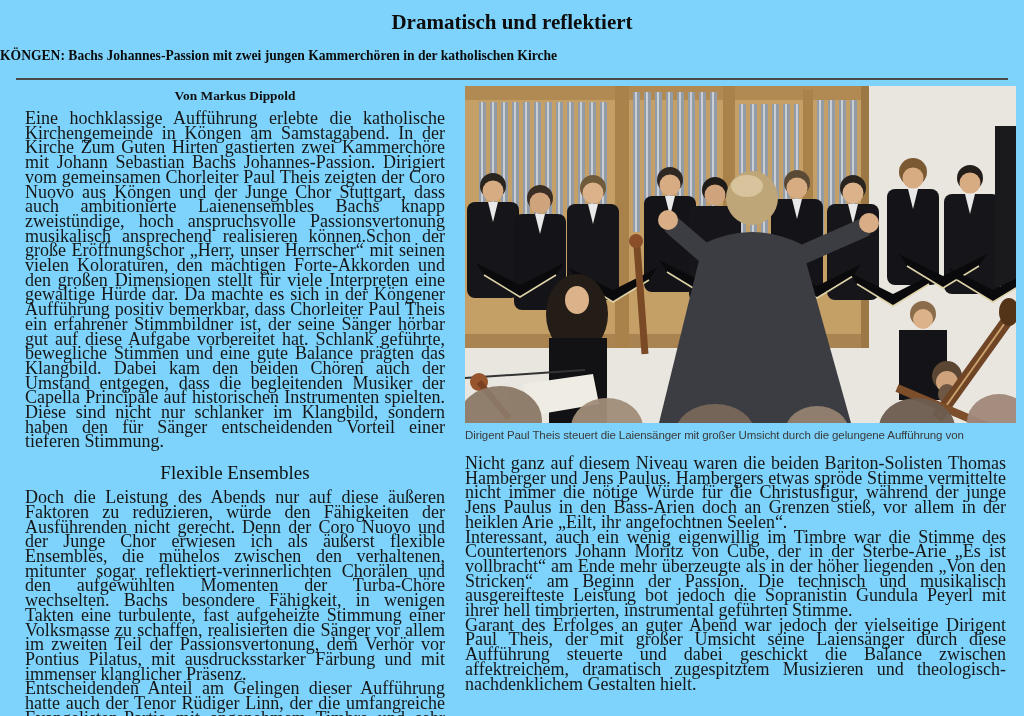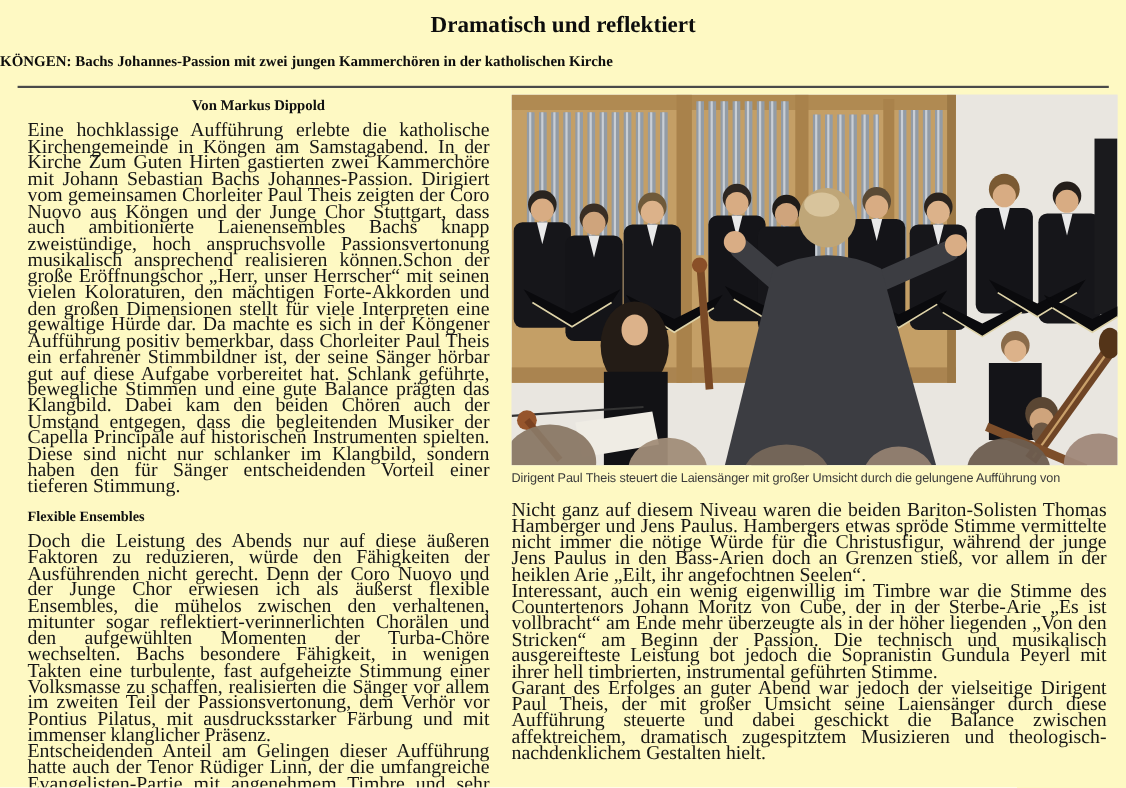--- a/index.html
+++ b/index.html
@@ -1,36 +1,36 @@
 <!DOCTYPE html>
 <html><head>
 <meta charset="utf-8">
 <style>
   html,body{margin:0;padding:0;background:#ffffff;}
   .sheet{
-    position:relative;width:1024px;height:716px;background:#fef9c3;overflow:hidden;
+    position:relative;width:1024px;height:716px;background:#7dd3fc;overflow:hidden;
     font-family:"Liberation Serif", serif;color:#111;
   }
   .title{
     text-align:center;font-size:21px;font-weight:bold;margin:10px 0 0 0;color:#0d0d0d;
   }
   .subtitle{
     text-align:left;font-size:13.6px;font-weight:bold;margin:13px 0 0 0;color:#0d0d0d;
   }
   .rule{border:none;border-top:2px solid #4a4a4a;margin:14px 16px 0 16px;}
   .rule.bottom{margin-top:12px;}
   .columns{display:flex;gap:20px;padding:0 18px 0 25px;}
   .col-left{flex:0 0 420px;width:420px;}
   .col-right{flex:1;min-width:0;}
   .byline{text-align:center;font-weight:bold;font-size:13.4px;margin:8px 0 7px 0;}
   .body-text{
     font-size:18px;line-height:14.7px;text-align:justify;margin:0;color:#161616;
   }
   .spaced{}
-  .subhead{font-weight:bold;font-size:13px;margin:13px 0 6px 0;}
+  .subhead{text-align:center;font-weight:normal;font-size:19px;margin:13px 0 6px 0;}
   .photo{
     width:551px;height:337px;margin-top:6px;position:relative;overflow:hidden;background:#e9e6e0;
   }
   .photo svg{display:block;width:551px;height:337px;}
   .caption{
     font-family:"Liberation Sans", sans-serif;font-size:11.5px;line-height:15px;
     color:#3a3a3a;margin:5px 0 13px 0;letter-spacing:-0.1px;
   }
   .cap-line1{white-space:nowrap;}
   .cap-line2{display:flex;justify-content:space-between;}

